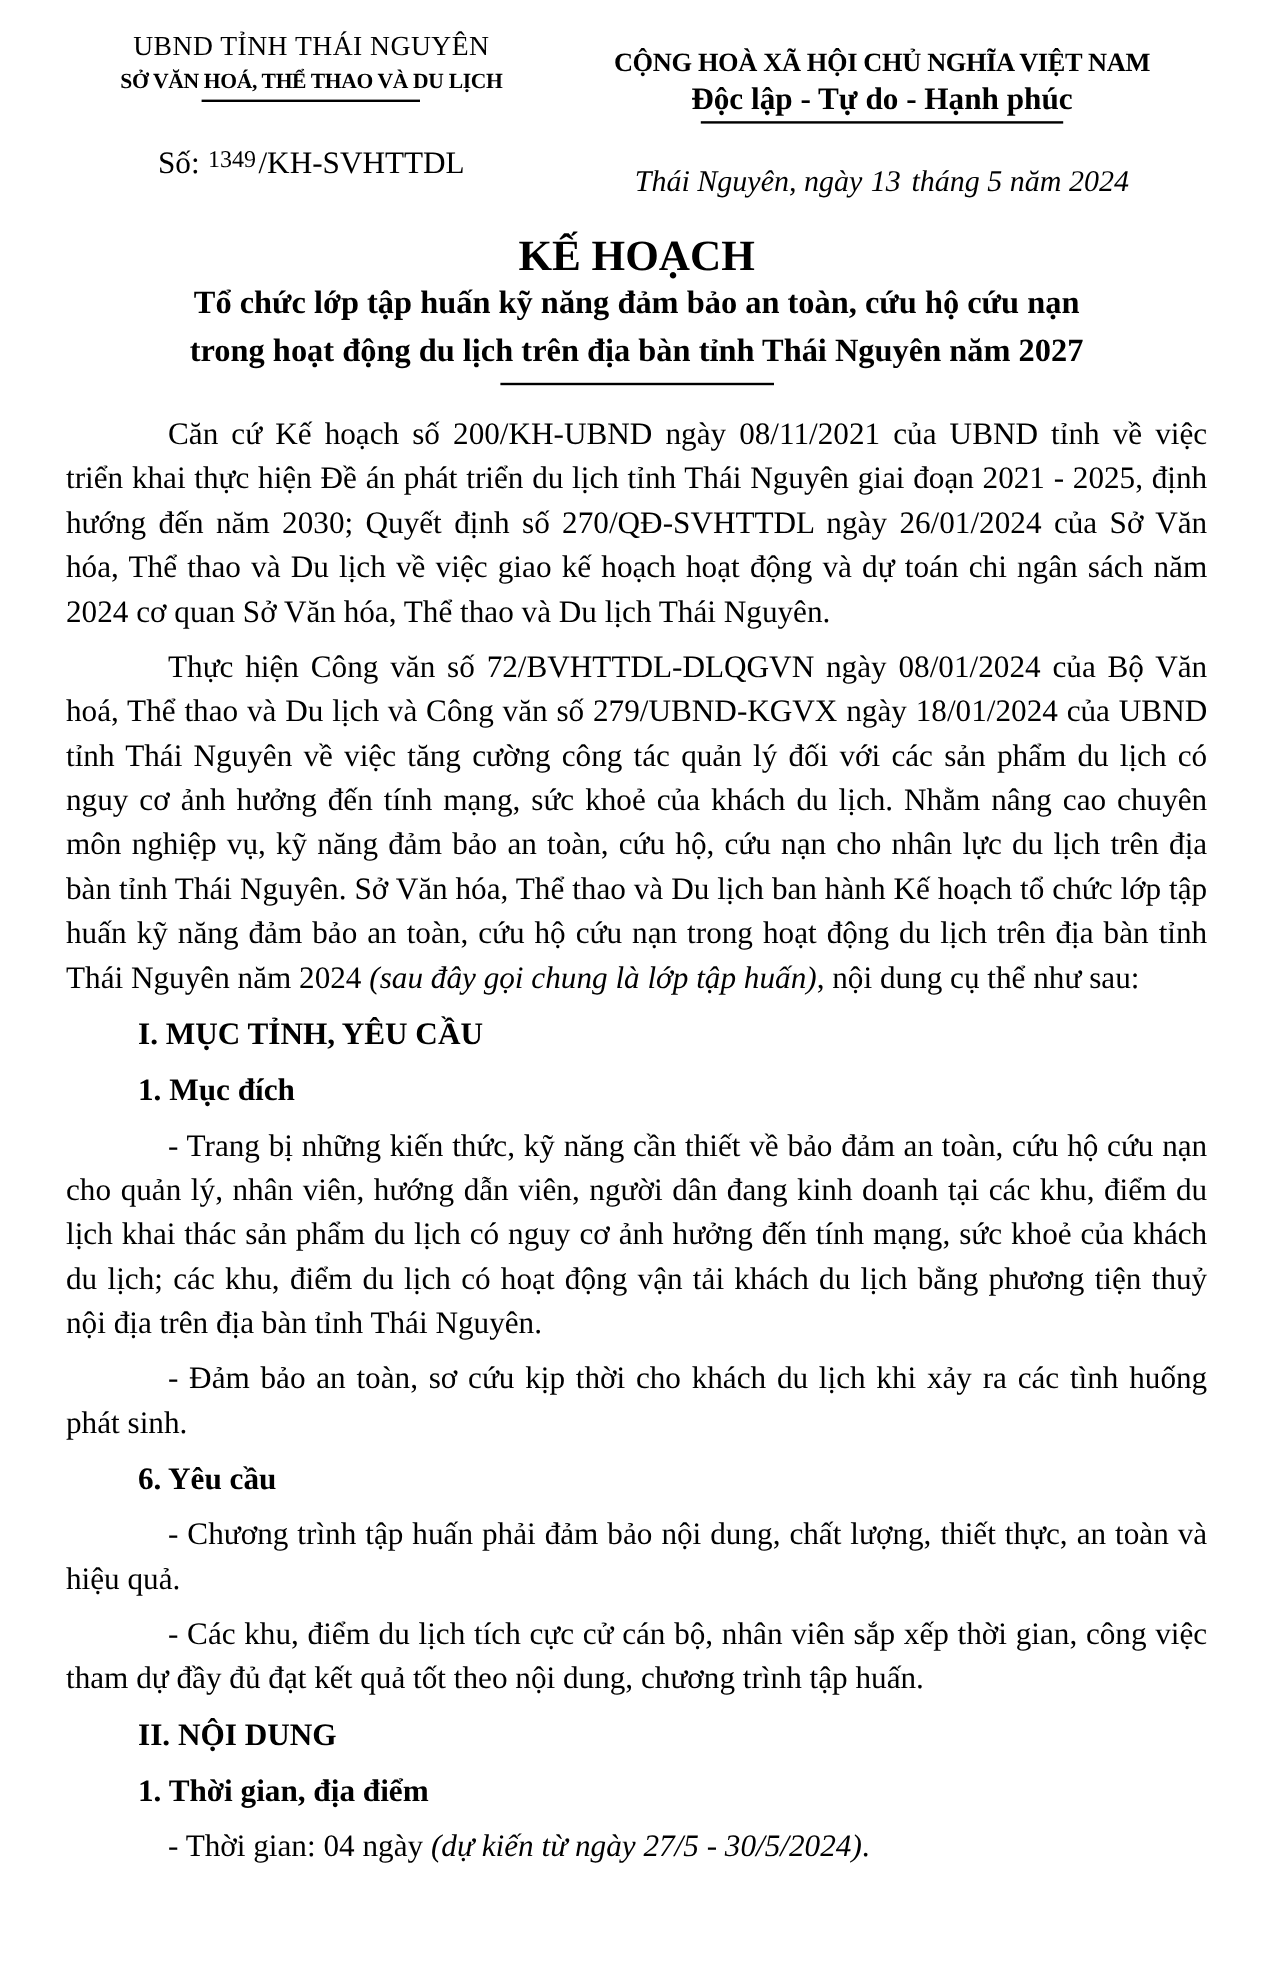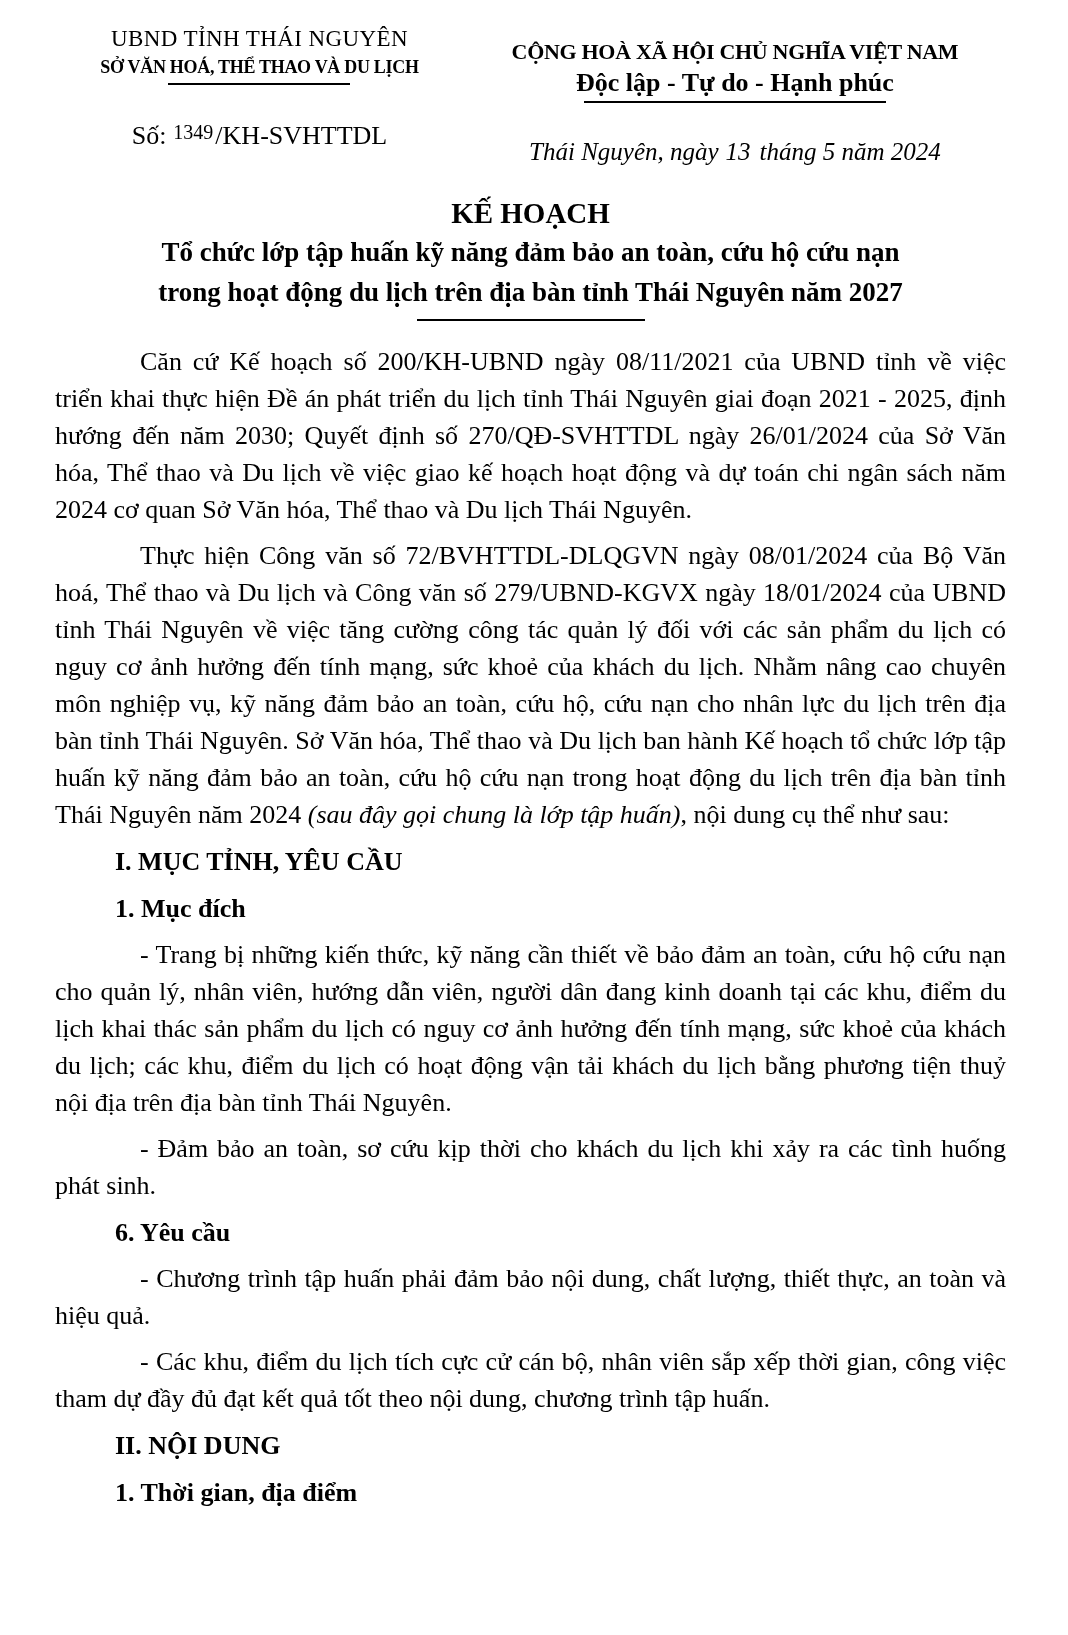--- a/index.html
+++ b/index.html
@@ -24,21 +24,21 @@
   .motto2 { font-size:26px; font-weight:bold; margin-top:3px; }
   .rule { background:#000; height:2px; }
   .rule-dept  { width:182px; margin:5px auto 0; }
   .rule-motto { width:302px; margin:3px auto 0; }
   .doc-number { margin-top:36px; font-size:26px; }
   .filled-number { position:relative; top:-5px; font-size:20px; margin:0 2px 0 7px; }
   .dateline { margin-top:35px; font-size:25px; font-style:italic; }
   .filled-day { margin:0 9px 0 7px; }
   
   .title-block { text-align:center; margin-top:28px; }
-  .doc-type   { font-size:29px; font-weight:bold; line-height:38px; }
+  .doc-type   { font-size:36px; font-weight:bold; line-height:38px; }
   .title-line { font-size:27px; font-weight:bold; line-height:40px; }
   .rule-title { width:228px; margin:7px auto 0; }
   
   .doc-body { margin-top:22px; font-size:26px; line-height:37px; text-align:justify; }
   .doc-body p { margin:9px 0 0; text-indent:85px; }
   .doc-body p.first { margin-top:0; }
   .doc-body h3 { margin:10px 0 0 60px; font-size:26px; font-weight:bold; text-align:left; }
   .it { font-style:italic; }
 </style>
 </head>
@@ -73,15 +73,16 @@
     <p><span>Thực hiện Công văn số 72/BVHTTDL-DLQGVN ngày 08/01/2024 của Bộ Văn hoá, Thể thao và Du lịch và Công văn số 279/UBND-KGVX ngày 18/01/2024 của UBND tỉnh Thái Nguyên về việc tăng cường công tác quản lý đối với các sản phẩm du lịch có nguy cơ ảnh hưởng đến tính mạng, sức khoẻ của khách du lịch. Nhằm nâng cao chuyên môn nghiệp vụ, kỹ năng đảm bảo an toàn, cứu hộ, cứu nạn cho nhân lực du lịch trên địa bàn tỉnh Thái Nguyên. Sở Văn hóa, Thể thao và Du lịch ban hành Kế hoạch tổ chức lớp tập huấn kỹ năng đảm bảo an toàn, cứu hộ cứu nạn trong hoạt động du lịch trên địa bàn tỉnh Thái Nguyên năm 2024 </span><span class="it">(sau đây gọi chung là lớp tập huấn)</span><span>, nội dung cụ thể như sau:</span></p>
     <h3>I. MỤC TỈNH, YÊU CẦU</h3>
     <h3>1. Mục đích</h3>
     <p>- Trang bị những kiến thức, kỹ năng cần thiết về bảo đảm an toàn, cứu hộ cứu nạn cho quản lý, nhân viên, hướng dẫn viên, người dân đang kinh doanh tại các khu, điểm du lịch khai thác sản phẩm du lịch có nguy cơ ảnh hưởng đến tính mạng, sức khoẻ của khách du lịch; các khu, điểm du lịch có hoạt động vận tải khách du lịch bằng phương tiện thuỷ nội địa trên địa bàn tỉnh Thái Nguyên.</p>
     <p>- Đảm bảo an toàn, sơ cứu kịp thời cho khách du lịch khi xảy ra các tình huống phát sinh.</p>
     <h3>6. Yêu cầu</h3>
     <p>- Chương trình tập huấn phải đảm bảo nội dung, chất lượng, thiết thực, an toàn và hiệu quả.</p>
     <p>- Các khu, điểm du lịch tích cực cử cán bộ, nhân viên sắp xếp thời gian, công việc tham dự đầy đủ đạt kết quả tốt theo nội dung, chương trình tập huấn.</p>
     <h3>II. NỘI DUNG</h3>
     <h3>1. Thời gian, địa điểm</h3>
+    <p><span>- Thời gian: 04 ngày </span><span class="it">(dự kiến từ ngày 27/5 - 30/5/2024)</span><span>.</span></p>
   </main>
 
 </div>
 
 </body></html>

